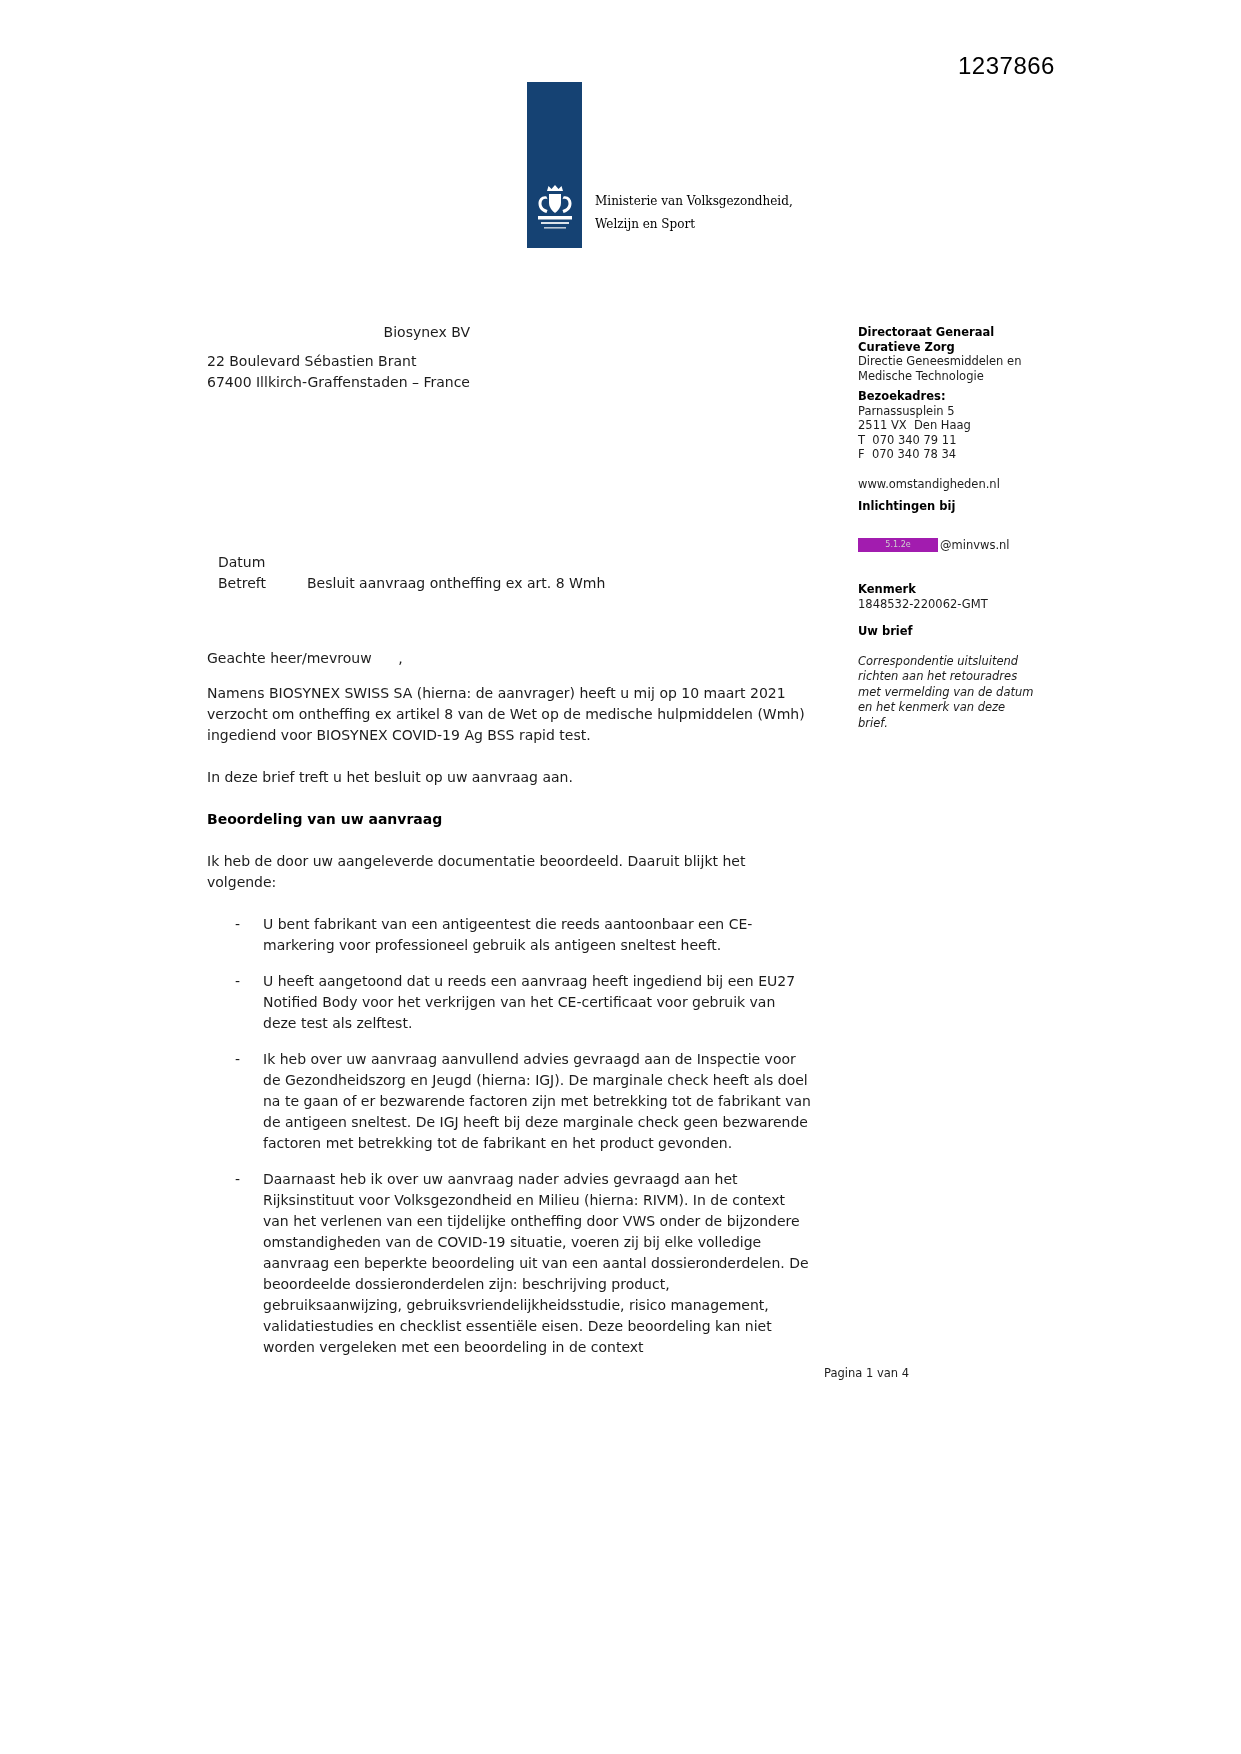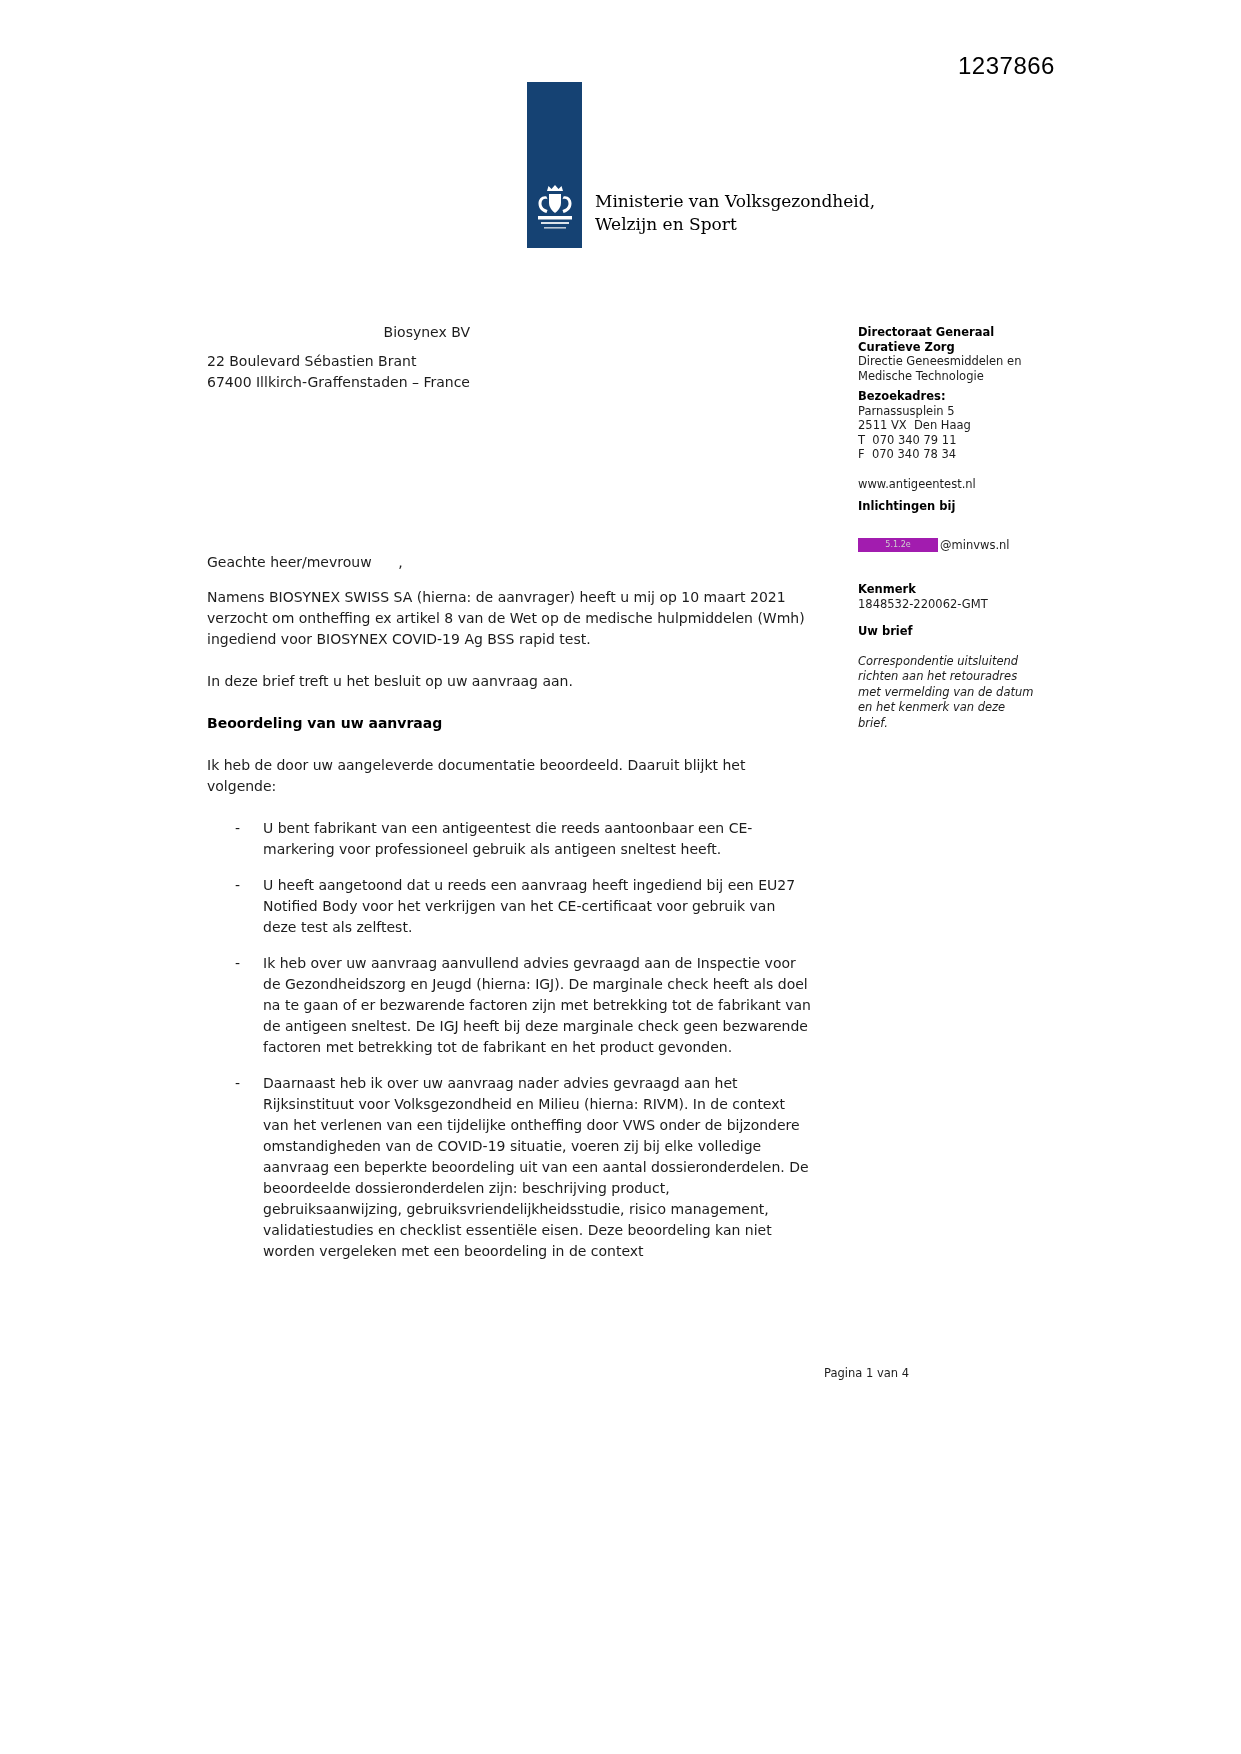--- a/index.html
+++ b/index.html
@@ -41,21 +41,21 @@
     left: 50%;
     transform: translateX(-50%);
     width: 44px;
     height: 58px;
   }
   .ministry-name {
     position: absolute;
     left: 595px;
     top: 190px;
     font-family: "DejaVu Serif", serif;
-    font-size: 17px;
+    font-size: 12px;
     line-height: 23px;
     color: #000;
   }
 
   
   .recipient {
     position: absolute;
     left: 207px;
     top: 322px;
     font-size: 14px;
@@ -173,38 +173,47 @@
     <div class="sb-bold">Curatieve Zorg</div>
     <div>Directie Geneesmiddelen en</div>
     <div>Medische Technologie</div>
 
     <div class="sb-bold gap-6">Bezoekadres:</div>
     <div>Parnassusplein 5</div>
     <div>2511 VX  Den Haag</div>
     <div>T  070 340 79 11</div>
     <div>F  070 340 78 34</div>
 
-    <div class="gap-15">www.antigeentest.nl</div>
+    <div class="gap-15">www.omstandigheden.nl</div>
 
     <div class="sb-bold gap-8">Inlichtingen bij</div>
 
     <div class="email-row gap-24">
       <span class="redaction-bar">5.1.2e</span>
       <span>@minvws.nl</span>
     </div>
 
     <div class="sb-bold gap-30">Kenmerk</div>
     <div>1848532-220062-GMT</div>
 
     <div class="sb-bold gap-13">Uw brief</div>
 
     <div class="note-italic gap-15">Correspondentie uitsluitend richten aan het retouradres met vermelding van de datum en het kenmerk van deze brief.</div>
   </aside>
 
   <main class="main">
+    <div class="meta">
+      <div class="meta-row">
+        <span class="meta-label">Datum</span>
+      </div>
+      <div class="meta-row">
+        <span class="meta-label">Betreft</span>
+        <span>Besluit aanvraag ontheffing ex art. 8 Wmh</span>
+      </div>
+    </div>
 
     <div class="salutation">Geachte heer/mevrouw      ,</div>
 
     <p class="para">Namens BIOSYNEX SWISS SA (hierna: de aanvrager) heeft u mij op 10 maart 2021 verzocht om ontheffing ex artikel 8 van de Wet op de medische hulpmiddelen (Wmh) ingediend voor BIOSYNEX COVID-19 Ag BSS rapid test.</p>
     <p class="para">In deze brief treft u het besluit op uw aanvraag aan.</p>
 
     <div class="section-heading">Beoordeling van uw aanvraag</div>
 
     <p class="para">Ik heb de door uw aangeleverde documentatie beoordeeld. Daaruit blijkt het volgende:</p>
 

